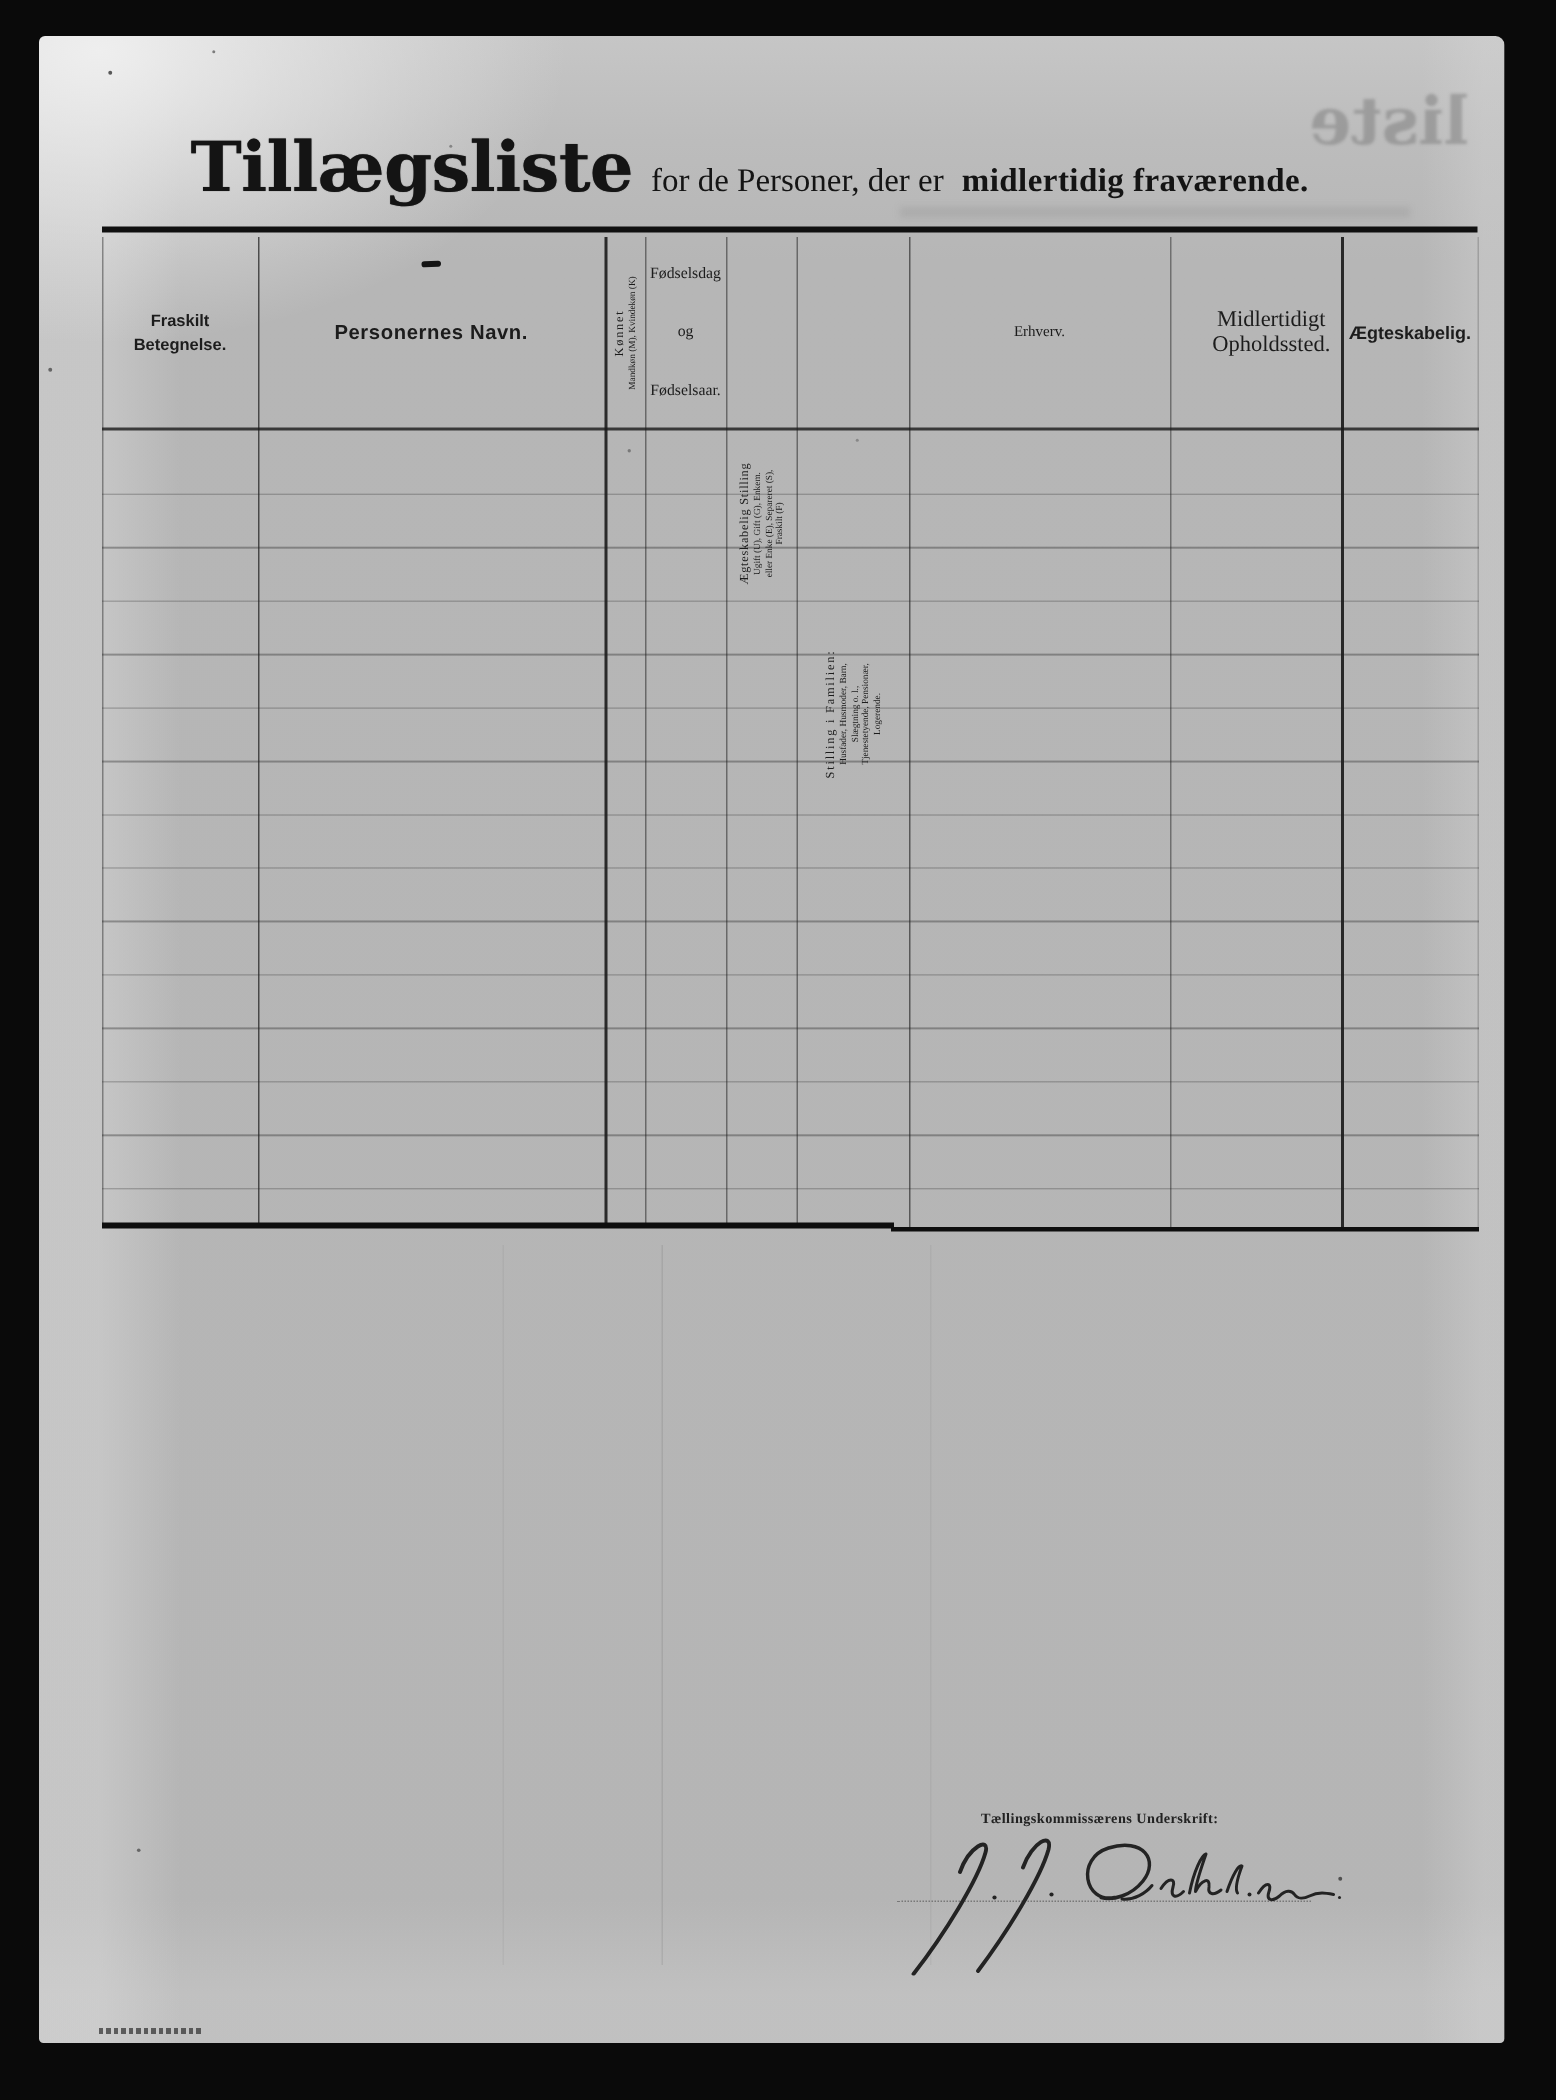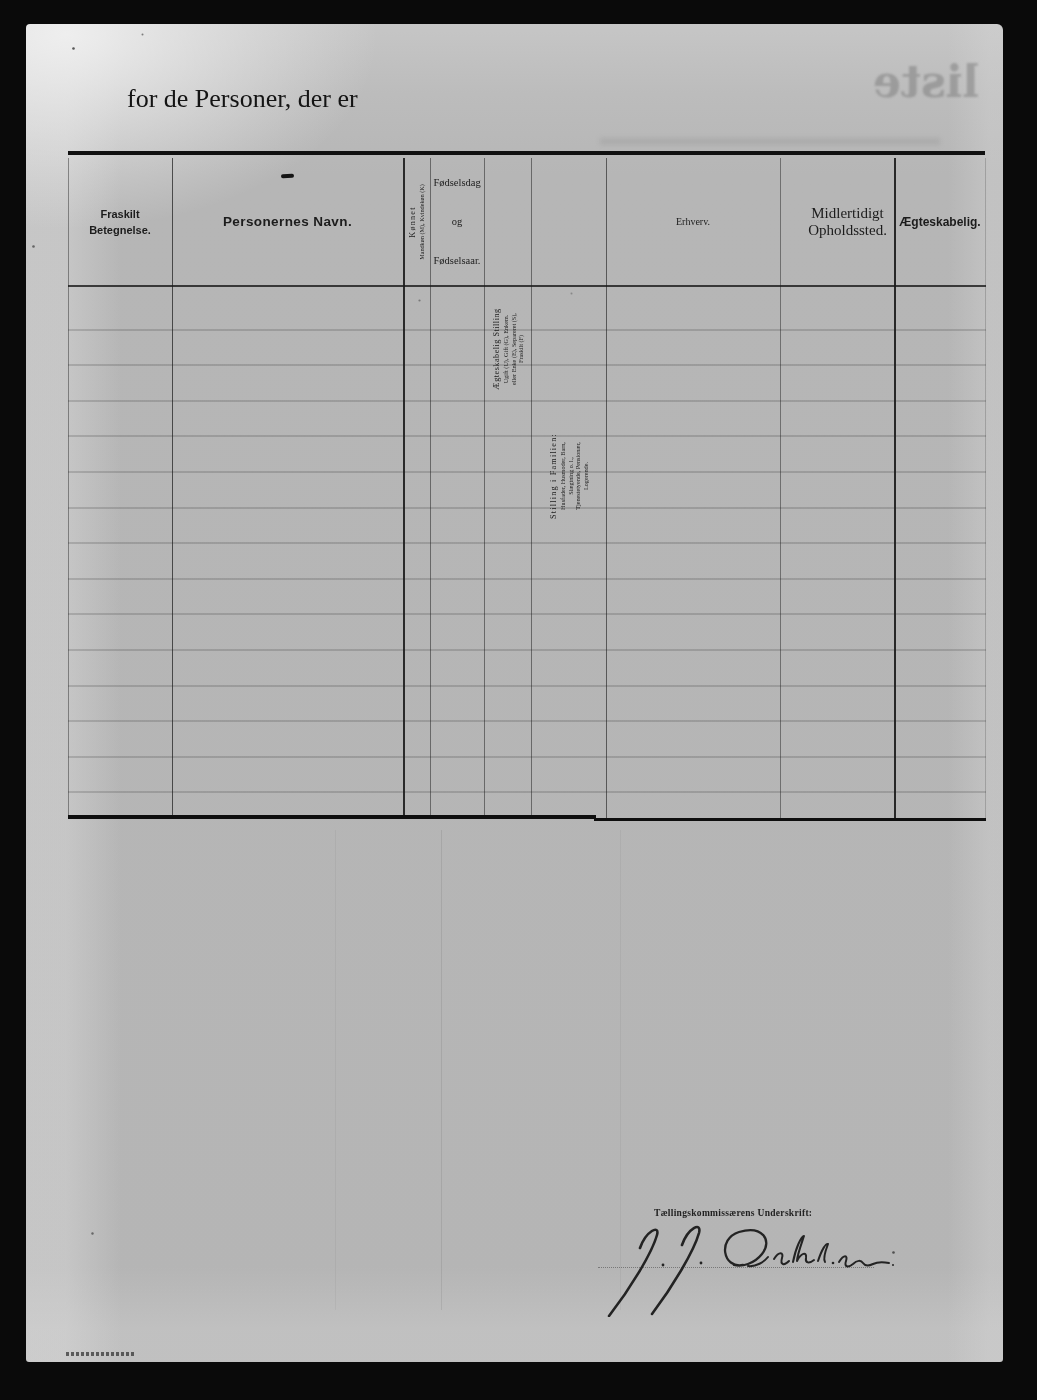--- a/index.html
+++ b/index.html
@@ -36,21 +36,21 @@
   }
   
   .title-row{
     position:absolute;left:127px;top:84px;display:flex;align-items:baseline;gap:12px;
     color:#141414;white-space:nowrap;
   }
   .title-main{
     font-family:"DejaVu Serif", serif;font-weight:900;font-size:46px;letter-spacing:-.5px;
     text-shadow:0 0 .6px rgba(0,0,0,.7);
   }
-  .title-sub{font-family:"Liberation Serif", serif;font-size:26px;font-weight:500;}
+  .title-sub{font-family:"Liberation Serif", serif;font-size:22px;font-weight:500;}
   .title-sub-bold{font-family:"Liberation Serif", serif;font-size:22px;font-weight:700;letter-spacing:.3px;}
   .top-rule{position:absolute;left:68px;top:151px;width:917px;height:4px;background:#101010;}
   
   .table{position:absolute;left:68px;top:158px;width:918px;height:660px;color:#1e1e1e;}
   .header-bottom{position:absolute;left:0;top:127px;width:918px;height:2px;background:rgba(25,25,25,.8);}
   .tbody{
     position:absolute;left:0;top:127px;width:918px;height:533px;
     background:repeating-linear-gradient(to bottom, transparent 0 34.6px, rgba(30,30,30,.35) 34.6px 35.6px);
     background-position:0 9.5px;
   }
@@ -124,21 +124,23 @@
 </style>
 </head>
 <body>
 
 <div class="page"></div>
 
 <div class="ghost-liste">liste</div>
 <div class="ghost-smudge"></div>
 
 <div class="title-row">
+  <span class="title-main">Tillægsliste</span>
   <span class="title-sub">for de Personer, der er</span>
+  <span class="title-sub-bold">midlertidig fraværende.</span>
 </div>
 
 <div class="top-rule"></div>
 
 <div class="table">
   <div class="v v0"></div>
   <div class="v v1"></div>
   <div class="v v2"></div>
   <div class="v v3"></div>
   <div class="v v4"></div>

